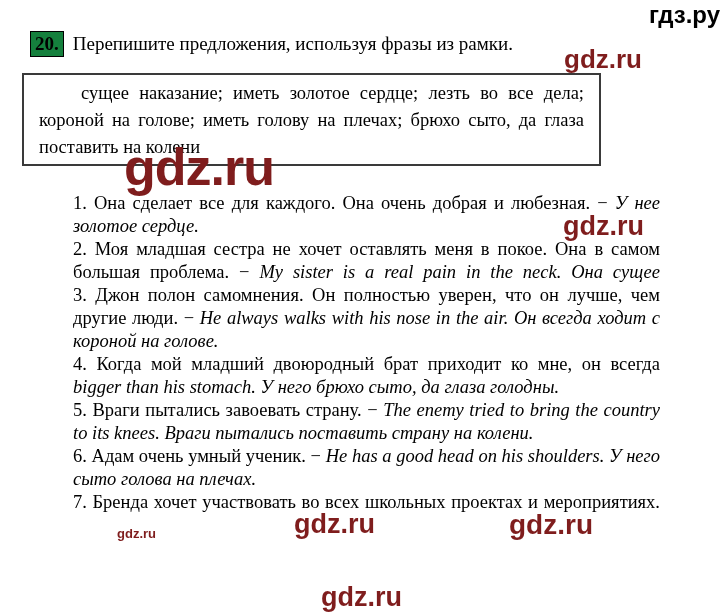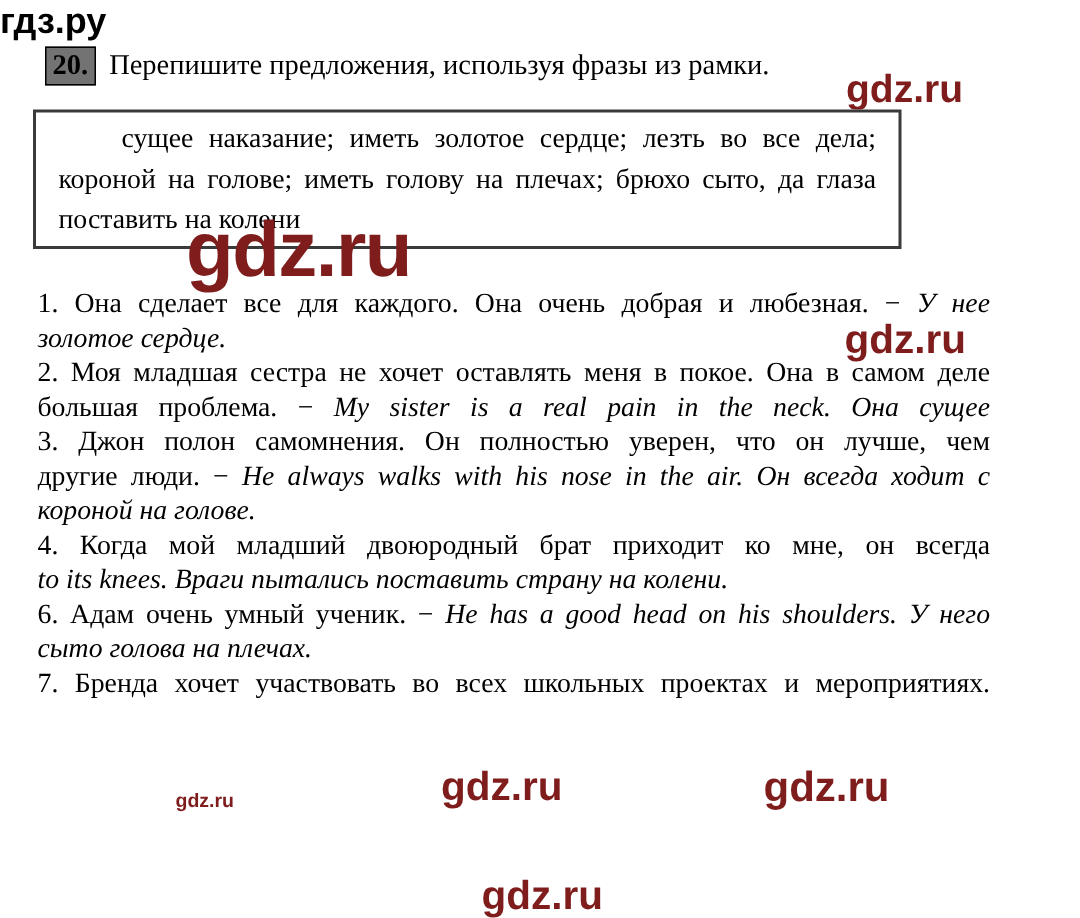--- a/index.html
+++ b/index.html
@@ -2,37 +2,37 @@
 <html><head>
 <meta charset="utf-8">
 <style>
   * { margin:0; padding:0; box-sizing:border-box; }
   html,body { background:#fff; }
   .page {
     position:relative; width:720px; height:612px; background:#fff; color:#000;
     font-family:"Liberation Serif", serif; overflow:hidden;
   }
   .site-header {
-    padding-top:1px; text-align:left;
+    padding-top:1px; text-align:right;
     font-family:"Liberation Sans", sans-serif; font-weight:bold;
     font-size:24px; line-height:27px;
   }
   .task-row { margin:3px 0 0 30px; font-size:19px; line-height:24px; white-space:nowrap; }
   .badge {
-    display:inline-block; background:#737373; border:1px solid #000;
+    display:inline-block; background:#15803d; border:1px solid #000;
     font-weight:bold; padding:0 4px; margin-right:9px; font-size:19px;
   }
   .phrase-box {
     position:absolute; left:22px; top:73px; width:579px; height:93px;
     border:2px solid #3a3a3a; padding:5px 15px 0 15px; background:#fff;
   }
   .box-line { font-size:18.5px; line-height:27px; height:27px; overflow:hidden; }
   .box-line.ind { text-indent:42px; }
   .answers { position:absolute; left:25px; top:192px; width:635px; }
-  .ans-line { font-size:18.5px; line-height:23px; height:23px; overflow:hidden; }
+  .ans-line { font-size:18.5px; line-height:23px; height:23px; overflow:hidden;margin-left:48px; }
   .it { font-style:italic; }
   .j { text-align:justify; text-align-last:justify; }
   .wm {
     position:absolute; font-family:"Liberation Sans", sans-serif;
     font-weight:bold; color:#7f1d1d; line-height:1; white-space:nowrap;
   }
   .wm-top-right   { left:564px; top:46px;  font-size:26px; }
   .wm-big         { left:124px; top:141px; font-size:52px; letter-spacing:-1px; }
   .wm-item1-right { left:563px; top:213px; font-size:27px; }
   .wm-mid-center  { left:294px; top:511px; font-size:27px; }
@@ -63,20 +63,22 @@
 
   <div class="answers" id="answers">
       <div class="ans-line j"><span>1. Она сделает все для каждого. Она очень добрая и любезная. − </span><span class="it">У нее</span></div>
       <div class="ans-line"><span class="it">золотое сердце.</span></div>
       <div class="ans-line j"><span>2. Моя младшая сестра не хочет оставлять меня в покое. Она в самом деле</span></div>
       <div class="ans-line j"><span>большая проблема. − </span><span class="it">My sister is a real pain in the neck. Она сущее</span></div>
       <div class="ans-line j"><span>3. Джон полон самомнения. Он полностью уверен, что он лучше, чем</span></div>
       <div class="ans-line j"><span>другие люди. − </span><span class="it">He always walks with his nose in the air. Он всегда ходит с</span></div>
       <div class="ans-line"><span class="it">короной на голове.</span></div>
       <div class="ans-line j"><span>4. Когда мой младший двоюродный брат приходит ко мне, он всегда</span></div>
+      <div class="ans-line"><span class="it">bigger than his stomach. У него брюхо сыто, да глаза голодны.</span></div>
+      <div class="ans-line j"><span>5. Враги пытались завоевать страну. − </span><span class="it">The enemy tried to bring the country</span></div>
       <div class="ans-line"><span class="it">to its knees. Враги пытались поставить страну на колени.</span></div>
       <div class="ans-line j"><span>6. Адам очень умный ученик. − </span><span class="it">He has a good head on his shoulders. У него</span></div>
       <div class="ans-line"><span class="it">сыто голова на плечах.</span></div>
       <div class="ans-line j"><span>7. Бренда хочет участвовать во всех школьных проектах и мероприятиях.</span></div>
     </div>
 
   <div class="wm wm-item1-right">gdz.ru</div>
   <div class="wm wm-mid-center">gdz.ru</div>
   <div class="wm wm-mid-right">gdz.ru</div>
   <div class="wm wm-small">gdz.ru</div>

